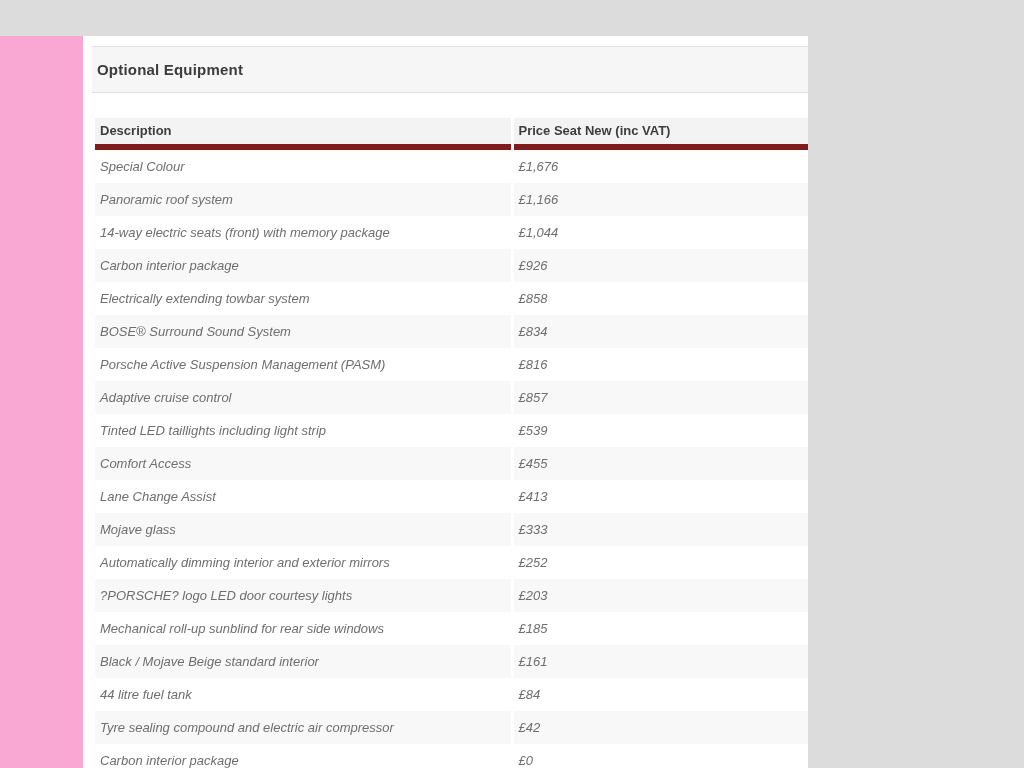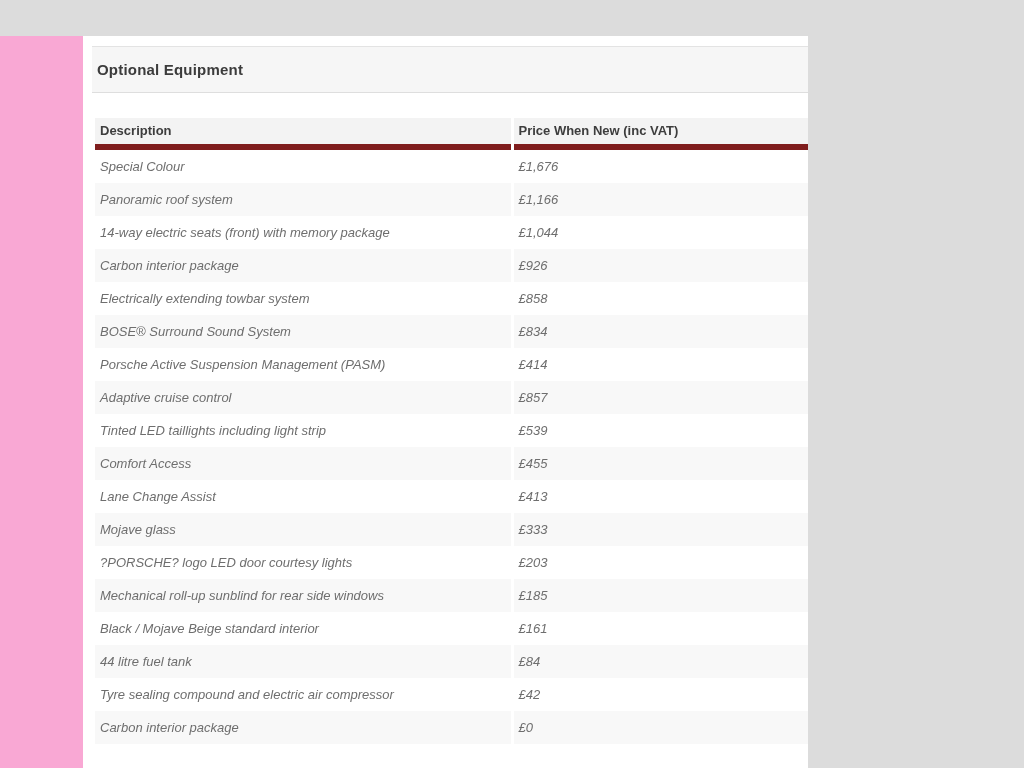--- a/index.html
+++ b/index.html
@@ -95,21 +95,21 @@
         <svg width="13" height="13" viewBox="0 0 13 13">
           <polyline points="3,4.5 6.5,8 10,4.5" fill="none" stroke="#ffffff" stroke-width="2.4" stroke-linecap="round" stroke-linejoin="round"></polyline>
         </svg>
       </span>
     </div>
 
     <table class="equip-table">
       <thead>
         <tr>
           <th>Description</th>
-          <th>Price When New (inc VAT)</th>
+          <th>Price Seat New (inc VAT)</th>
         </tr>
       </thead>
       <tbody id="rows-body">
   <tr class="data-row">
     <td class="desc-cell">Special Colour</td>
     <td class="price-cell">£1,676</td>
   </tr>
 
   <tr class="data-row">
     <td class="desc-cell">Panoramic roof system</td>
@@ -131,21 +131,21 @@
     <td class="price-cell">£858</td>
   </tr>
 
   <tr class="data-row">
     <td class="desc-cell">BOSE® Surround Sound System</td>
     <td class="price-cell">£834</td>
   </tr>
 
   <tr class="data-row">
     <td class="desc-cell">Porsche Active Suspension Management (PASM)</td>
-    <td class="price-cell">£414</td>
+    <td class="price-cell">£816</td>
   </tr>
 
   <tr class="data-row">
     <td class="desc-cell">Adaptive cruise control</td>
     <td class="price-cell">£857</td>
   </tr>
 
   <tr class="data-row">
     <td class="desc-cell">Tinted LED taillights including light strip</td>
     <td class="price-cell">£539</td>
@@ -161,20 +161,24 @@
     <td class="price-cell">£413</td>
   </tr>
 
   <tr class="data-row">
     <td class="desc-cell">Mojave glass</td>
     <td class="price-cell">£333</td>
   </tr>
 
 
 
+  <tr class="data-row">
+    <td class="desc-cell">Automatically dimming interior and exterior mirrors</td>
+    <td class="price-cell">£252</td>
+  </tr>
 
   <tr class="data-row">
     <td class="desc-cell">?PORSCHE? logo LED door courtesy lights</td>
     <td class="price-cell">£203</td>
   </tr>
 
   <tr class="data-row">
     <td class="desc-cell">Mechanical roll-up sunblind for rear side windows</td>
     <td class="price-cell">£185</td>
   </tr>

